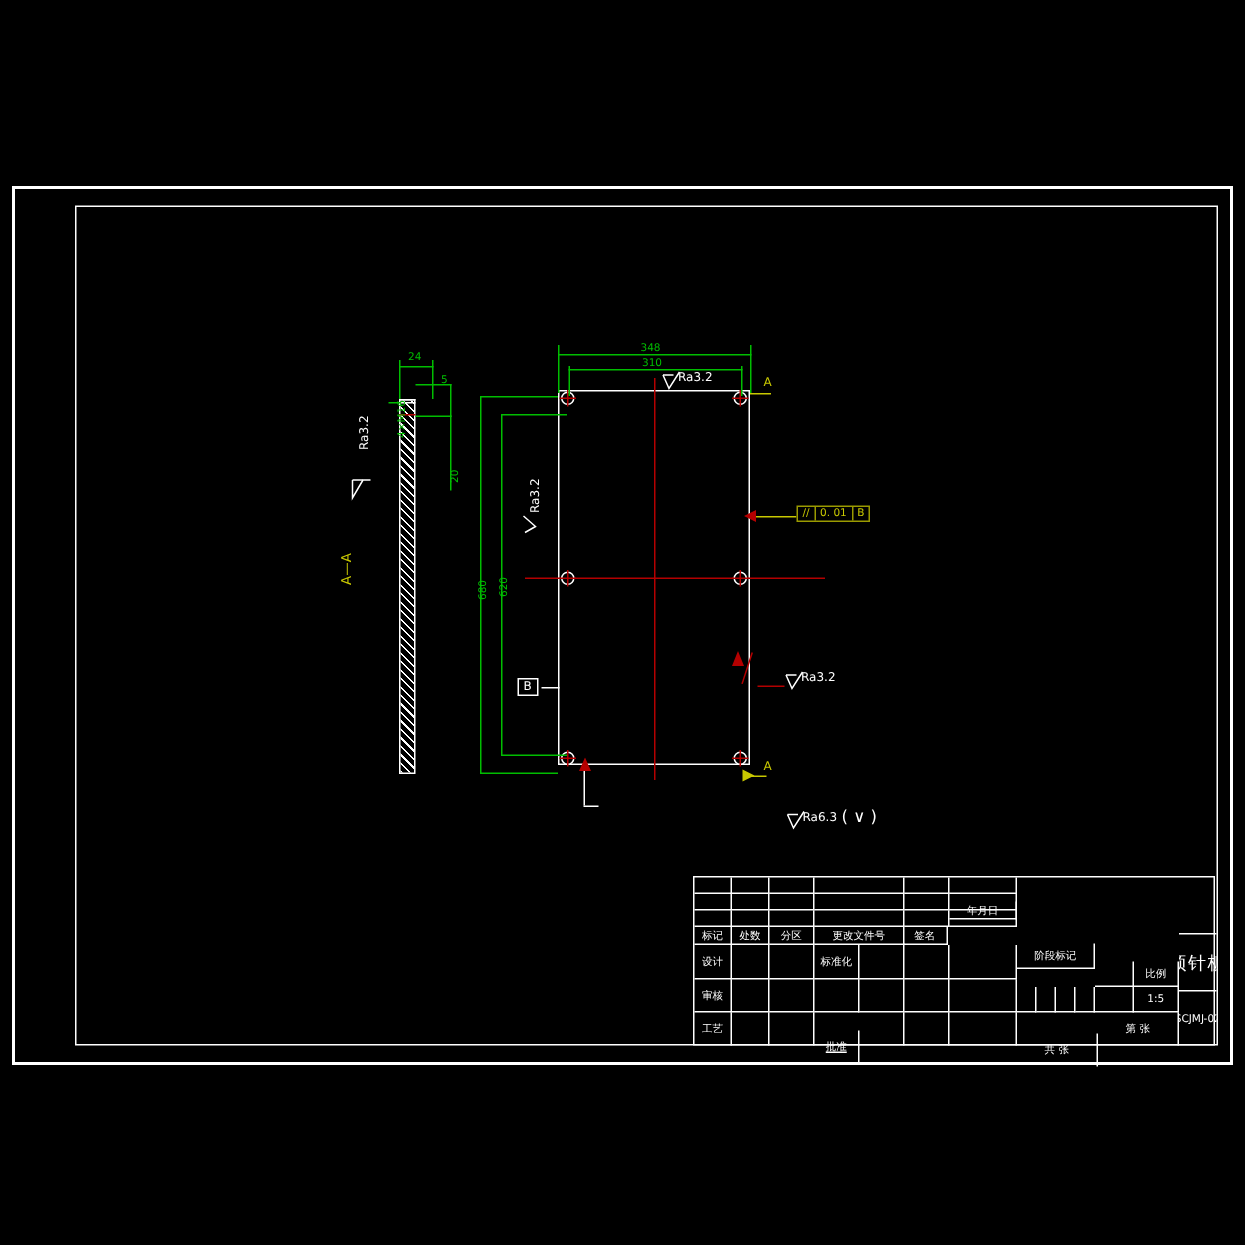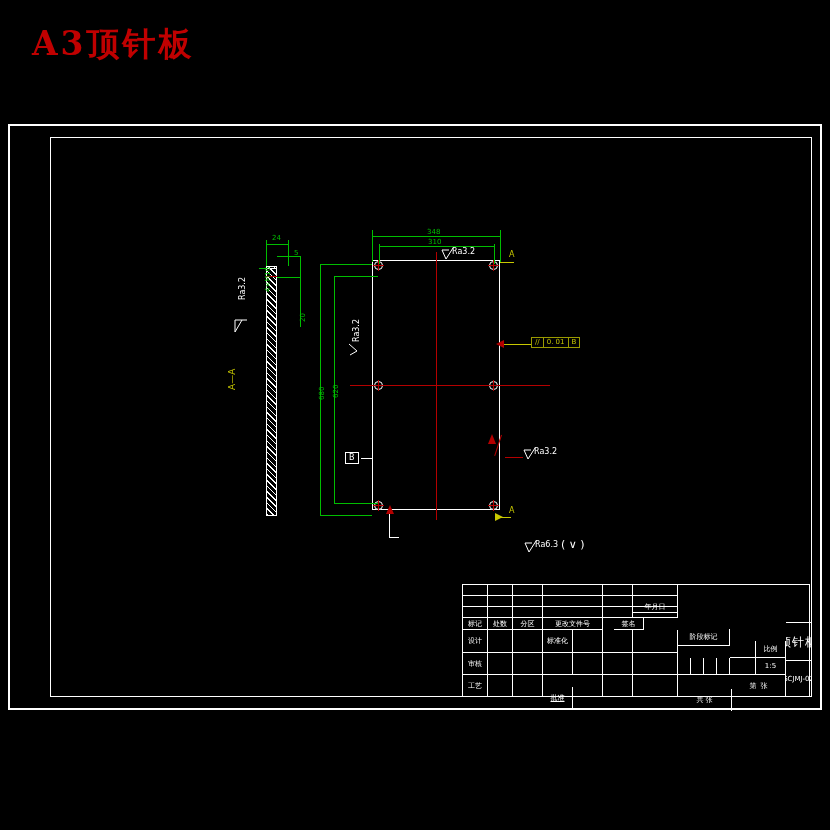--- a/index.html
+++ b/index.html
@@ -76,21 +76,20 @@
   .tb-cell.nb{border-bottom:none;}
   .tb-cell.nr{border-right:none;}
   .tb-cell.big{font-size:11px;}
   .tb-cell.name{font-size:12px;letter-spacing:1px;}
 </style>
 </head>
 <body>
 
 <div id="stage">
 
-  <div class="page-title">A3顶针板</div>
 
   <div class="sheet-outer"></div>
   <div class="sheet-inner"></div>
 
   <div class="sect-view"></div>
 
   <div class="lnw" style="left:266px;top:266px;width:11px;height:1px;"></div>
   <div class="lnr" style="left:266px;top:276px;width:11px;height:1px;"></div>
   <div class="lnw" style="left:266px;top:268px;width:11px;height:1px;"></div>
 
@@ -236,21 +235,21 @@
     <div class="tb-cell" style="left:25px;top:22px;width:25px;height:11px;"></div>
     <div class="tb-cell" style="left:50px;top:22px;width:30px;height:11px;"></div>
     <div class="tb-cell" style="left:80px;top:22px;width:60px;height:11px;"></div>
     <div class="tb-cell" style="left:140px;top:22px;width:30px;height:11px;"></div>
     <div class="tb-cell" style="left:170px;top:22px;width:45px;height:11px;"></div>
 
     <div class="tb-cell" style="left:0;top:33px;width:25px;height:12px;">标记</div>
     <div class="tb-cell" style="left:25px;top:33px;width:25px;height:12px;">处数</div>
     <div class="tb-cell" style="left:50px;top:33px;width:30px;height:12px;">分区</div>
     <div class="tb-cell" style="left:80px;top:33px;width:60px;height:12px;">更改文件号</div>
-    <div class="tb-cell" style="left:151px;top:33px;width:30px;height:12px;">签名</div>
+    <div class="tb-cell" style="left:139px;top:33px;width:30px;height:12px;">签名</div>
     <div class="tb-cell" style="left:170px;top:16px;width:45px;height:12px;">年月日</div>
 
     <div class="tb-cell" style="left:0;top:45px;width:25px;height:23px;">设计</div>
     <div class="tb-cell" style="left:25px;top:45px;width:25px;height:23px;"></div>
     <div class="tb-cell" style="left:50px;top:45px;width:30px;height:23px;"></div>
     <div class="tb-cell" style="left:80px;top:45px;width:30px;height:23px;">标准化</div>
     <div class="tb-cell" style="left:110px;top:45px;width:30px;height:23px;"></div>
     <div class="tb-cell" style="left:140px;top:45px;width:30px;height:23px;"></div>
     <div class="tb-cell" style="left:170px;top:45px;width:45px;height:23px;"></div>
 
@@ -276,20 +275,20 @@
     <div class="tb-cell" style="left:293px;top:56px;width:30px;height:17px;">比例</div>
 
     <div class="tb-cell" style="left:215px;top:73px;width:13px;height:17px;"></div>
     <div class="tb-cell" style="left:228px;top:73px;width:13px;height:17px;"></div>
     <div class="tb-cell" style="left:241px;top:73px;width:13px;height:17px;"></div>
     <div class="tb-cell" style="left:254px;top:73px;width:13px;height:17px;"></div>
     <div class="tb-cell" style="left:267px;top:73px;width:26px;height:17px;"></div>
     <div class="tb-cell" style="left:293px;top:73px;width:30px;height:17px;">1:5</div>
 
     <div class="tb-cell nb" style="left:215px;top:104px;width:54px;height:22px;">共    张</div>
-    <div class="tb-cell nb" style="left:269px;top:90px;width:54px;height:22px;font-family:Liberation Mono, monospace;">第    张</div>
+    <div class="tb-cell nb" style="left:269px;top:90px;width:54px;height:22px;">第    张</div>
 
     <div class="tb-cell nr" style="left:323px;top:0;width:25px;height:38px;"></div>
     <div class="tb-cell nr name" style="left:323px;top:38px;width:25px;height:38px;">顶针板</div>
     <div class="tb-cell nr nb" style="left:323px;top:76px;width:25px;height:36px;">SCJMJ-02</div>
   </div>
 
 </div>
 
 </body></html>

